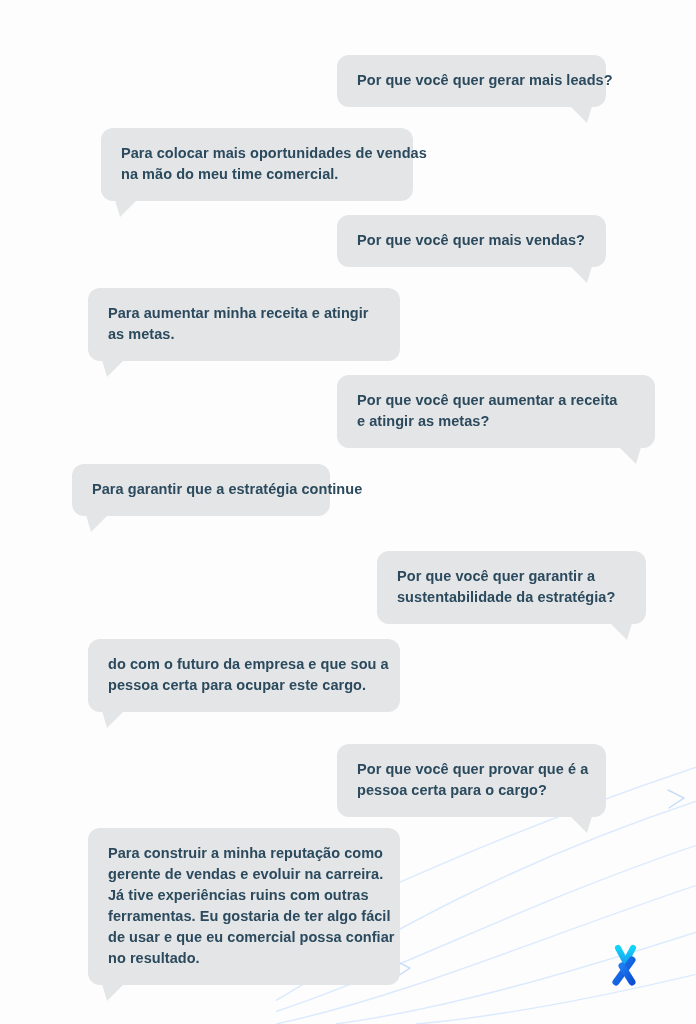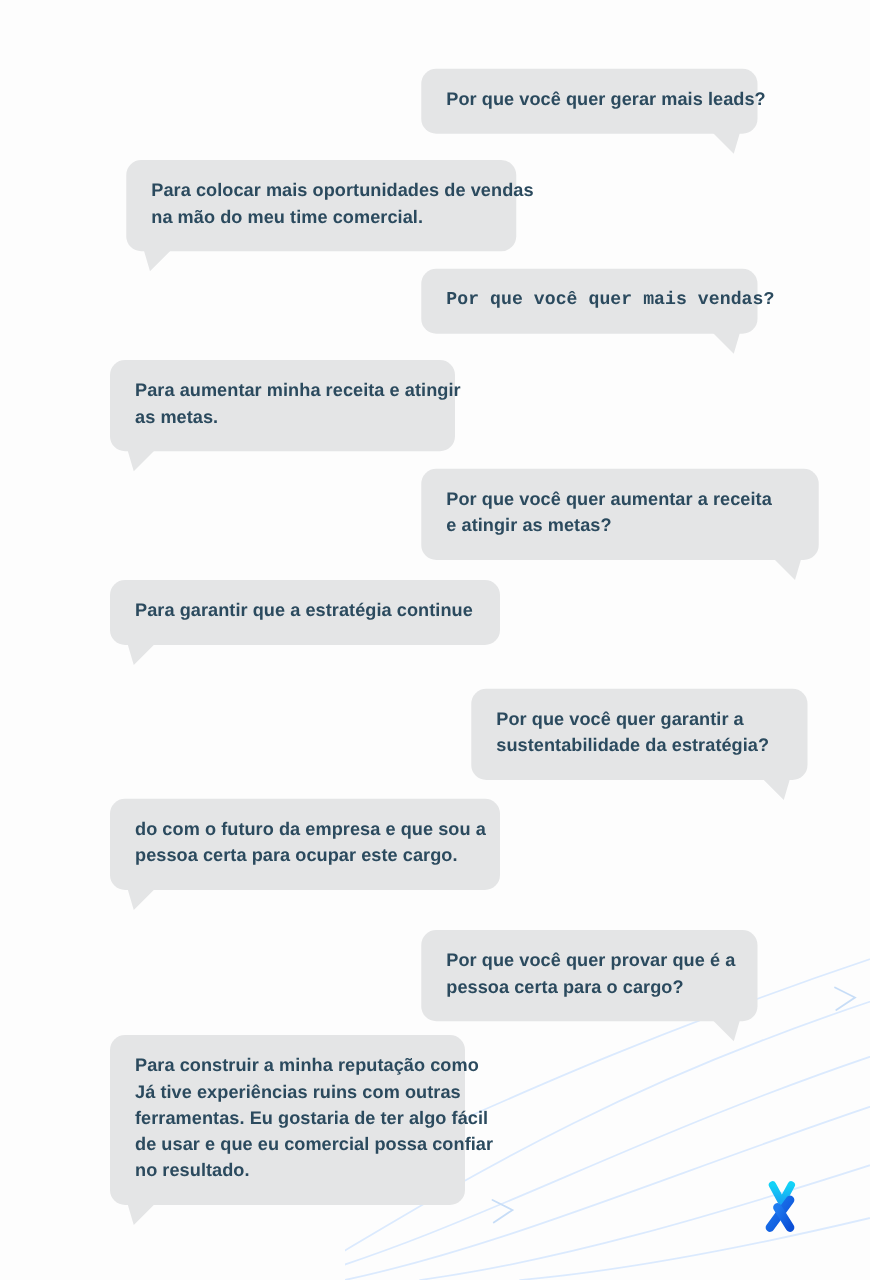--- a/index.html
+++ b/index.html
@@ -109,38 +109,38 @@
         <div class="bubble">
           <span class="line">Por que você quer gerar mais leads?</span>
         </div>
       </div>
       <div class="msg left" style="left: 88px; top: 128px; width: 312px; margin-left: 13px;">
         <div class="bubble">
           <span class="line">Para colocar mais oportunidades de vendas</span>
           <span class="line">na mão do meu time comercial.</span>
         </div>
       </div>
-      <div class="msg right" style="left: 337px; top: 215px; width: 269px; font-family: Liberation Mono, monospace;">
+      <div class="msg right" style="left: 337px; top: 215px; width: 269px;">
         <div class="bubble">
           <span class="line">Por que você quer mais vendas?</span>
         </div>
       </div>
-      <div class="msg left" style="left: 88px; top: 288px; width: 276px;">
+      <div class="msg left" style="left: 88px; top: 288px; width: 312px;">
         <div class="bubble">
           <span class="line">Para aumentar minha receita e atingir</span>
           <span class="line">as metas.</span>
         </div>
       </div>
       <div class="msg right" style="left: 337px; top: 375px; width: 318px;">
         <div class="bubble">
           <span class="line">Por que você quer aumentar a receita</span>
           <span class="line">e atingir as metas?</span>
         </div>
       </div>
-      <div class="msg left" style="left: 88px; top: 464px; width: 312px;">
+      <div class="msg left" style="left: 72px; top: 464px; width: 258px;">
         <div class="bubble">
           <span class="line">Para garantir que a estratégia continue</span>
         </div>
       </div>
       <div class="msg right" style="left: 337px; top: 551px; width: 269px; margin-left: 40px;">
         <div class="bubble">
           <span class="line">Por que você quer garantir a</span>
           <span class="line">sustentabilidade da estratégia?</span>
         </div>
       </div>
@@ -149,23 +149,24 @@
           <span class="line">do com o futuro da empresa e que sou a</span>
           <span class="line">pessoa certa para ocupar este cargo.</span>
         </div>
       </div>
       <div class="msg right" style="left: 337px; top: 744px; width: 269px;">
         <div class="bubble">
           <span class="line">Por que você quer provar que é a</span>
           <span class="line">pessoa certa para o cargo?</span>
         </div>
       </div>
-      <div class="msg left" style="left: 88px; top: 828px; width: 284px;">
+      <div class="msg left" style="left: 88px; top: 828px; width: 312px;">
         <div class="bubble">
           <span class="line">Para construir a minha reputação como</span>
+          <span class="line">gerente de vendas e evoluir na carreira.</span>
           <span class="line">Já tive experiências ruins com outras</span>
           <span class="line">ferramentas. Eu gostaria de ter algo fácil</span>
           <span class="line">de usar e que eu comercial possa confiar</span>
           <span class="line">no resultado.</span>
         </div>
       </div>
     </div>
 
   <svg class="logo" viewBox="0 0 54 54" aria-hidden="true">
     <defs>

